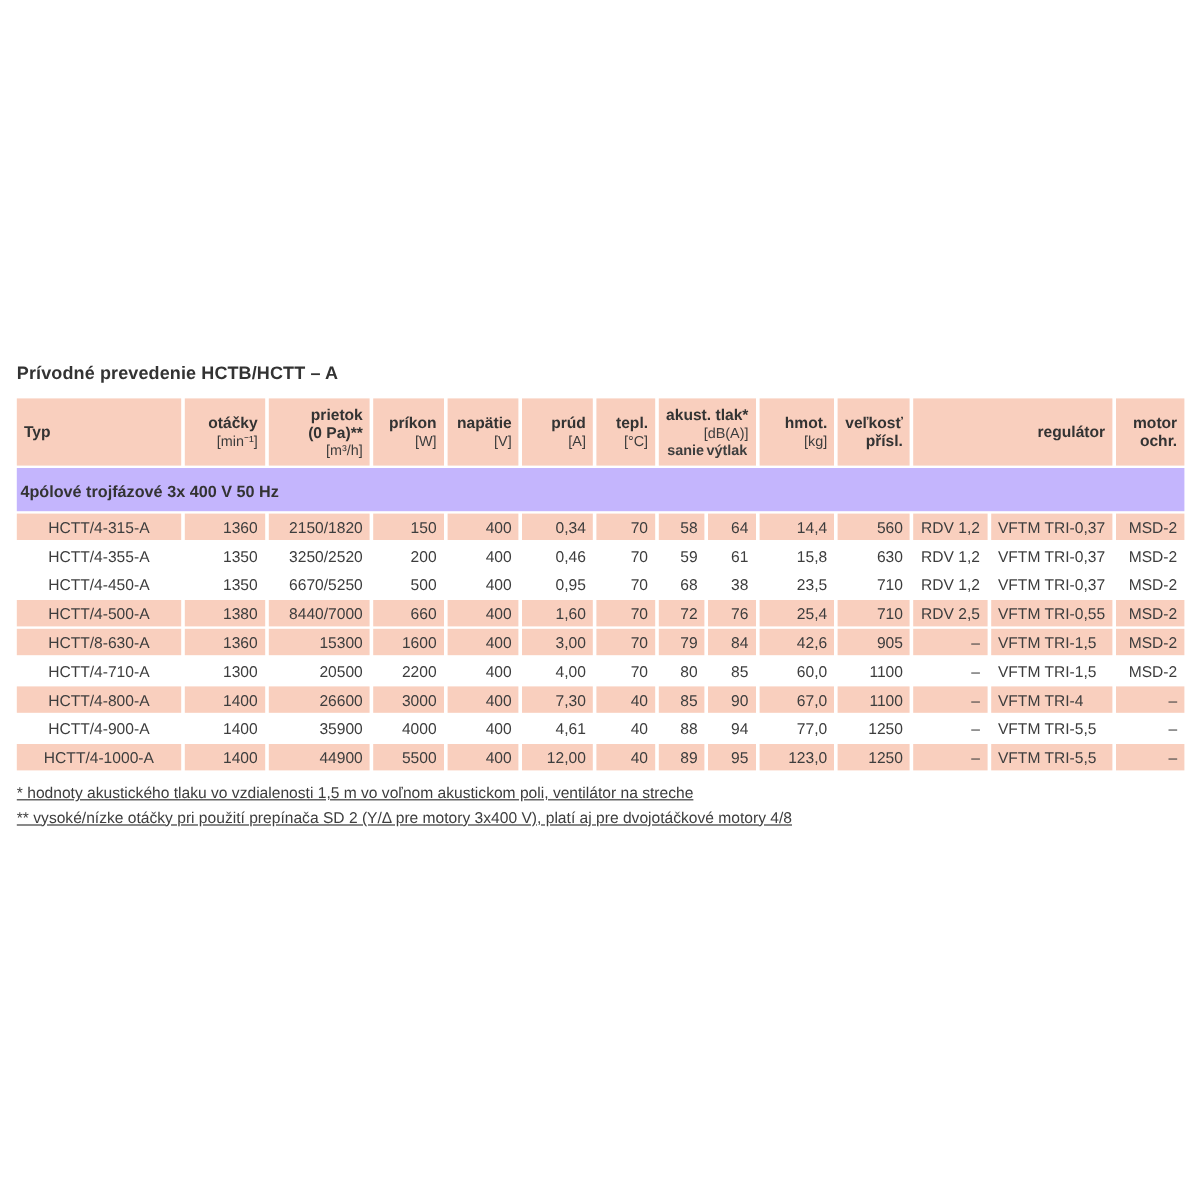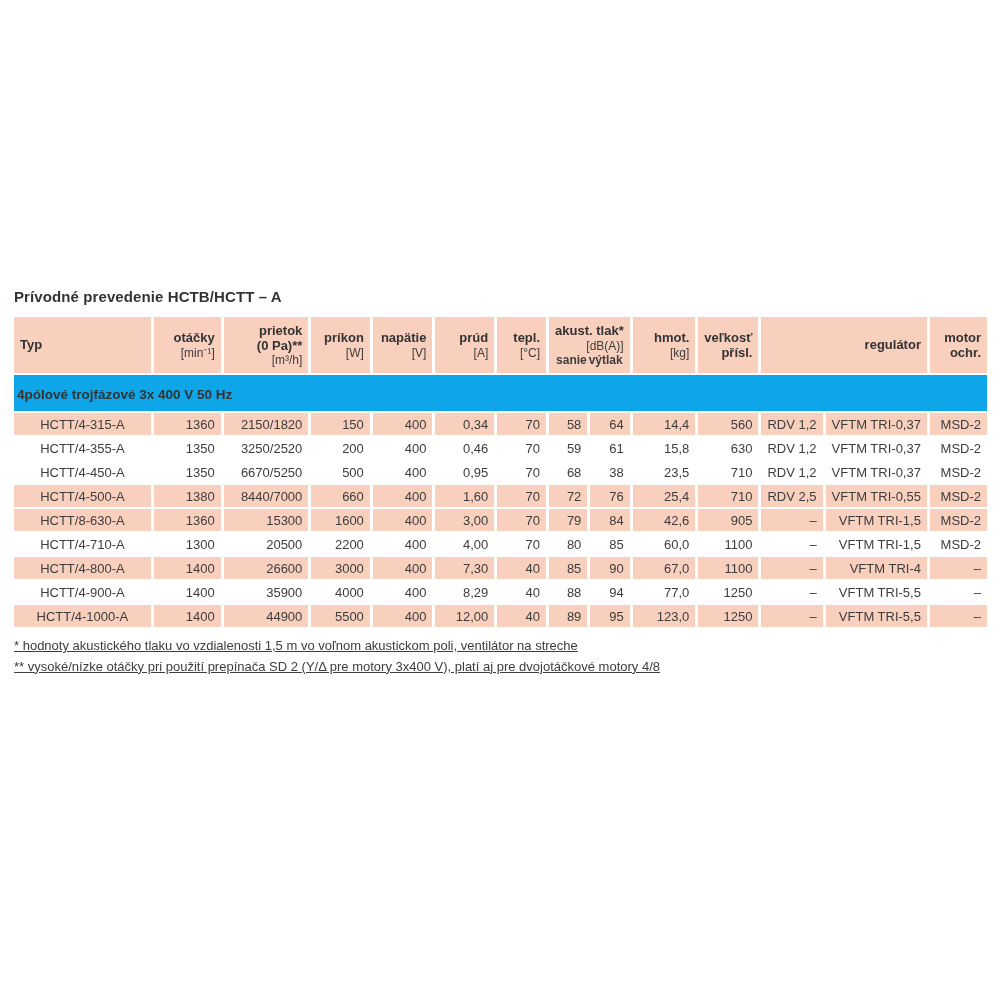--- a/index.html
+++ b/index.html
@@ -11,20 +11,21 @@
     padding: 0;
     background: #ffffff;
     width: 1000px;
     height: 1000px;
     overflow: hidden;
     font-family: "Liberation Sans", sans-serif;
     color: var(--txt);
   }
   .page {
     padding: 288px 10px 0 14px;
+    margin-top: 15px;
   }
   .doc-title {
     font-size: 15px;
     font-weight: bold;
     color: #333333;
     margin: 0 0 10px 0;
     letter-spacing: 0.1px;
   }
   table.spec {
     border-collapse: separate;
@@ -53,37 +54,37 @@
   .hd-unit { font-weight: normal; font-size: 12px; }
   .hd-sub {
     display: flex;
     justify-content: space-between;
     font-weight: bold;
     font-size: 12px;
     padding: 0 1px;
   }
   
   td.section {
-    background: #0ea5e9;
+    background: #c4b5fd;
     font-weight: bold;
     font-size: 13.5px;
     color: #333333;
     padding: 8px 2px 6px 3px;
   }
   
   tbody td {
     height: 22px;
     padding: 0 6px;
     font-size: 13px;
     background: #ffffff;
   }
   tbody tr.hl td { background: var(--hl); }
   .c-typ { text-align: center; }
   .c-num { text-align: right; }
-  .c-center { text-align: right; }
+  .c-center { text-align: left; }
   
   .footnotes {
     margin-top: 7px;
     font-size: 13px;
     line-height: 1.6;
     color: var(--txt);
     text-decoration: underline;
   }
 </style>
 </head>
@@ -280,21 +281,21 @@
           <td class="c-num">–</td>
           <td class="c-center">VFTM TRI-4</td>
           <td class="c-num">–</td>
         </tr>
         <tr>
           <td class="c-typ">HCTT/4-900-A</td>
           <td class="c-num">1400</td>
           <td class="c-num">35900</td>
           <td class="c-num">4000</td>
           <td class="c-num">400</td>
-          <td class="c-num">8,29</td>
+          <td class="c-num">4,61</td>
           <td class="c-num">40</td>
           <td class="c-num">88</td>
           <td class="c-num">94</td>
           <td class="c-num">77,0</td>
           <td class="c-num">1250</td>
           <td class="c-num">–</td>
           <td class="c-center">VFTM TRI-5,5</td>
           <td class="c-num">–</td>
         </tr>
         <tr class="hl">

